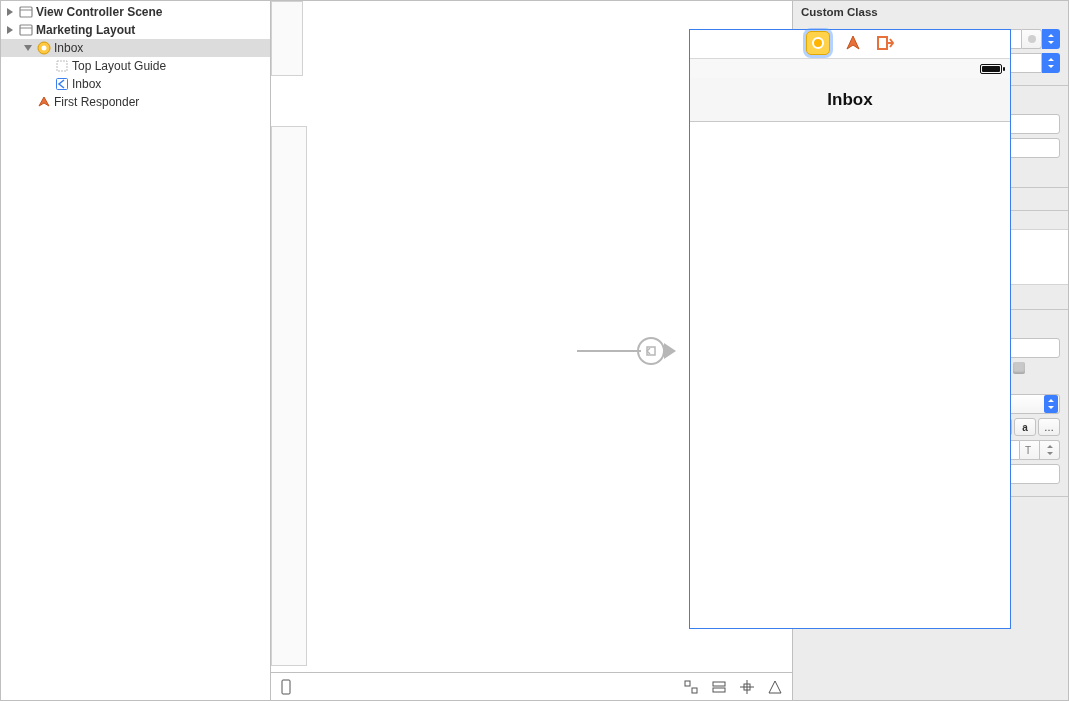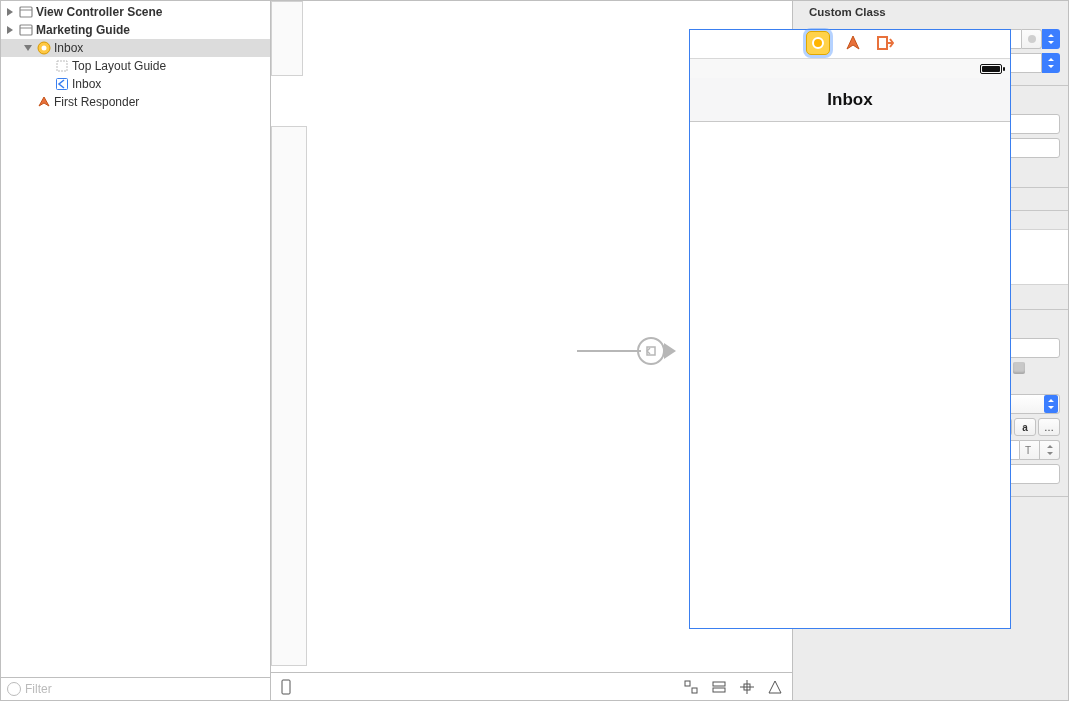--- a/index.html
+++ b/index.html
@@ -120,21 +120,21 @@
 .inspector{
   width: 275px;
   background: linear-gradient(#ececec,#ececec);
   display:flex; flex-direction:column;
   font-size:11.5px;
 }
 .ins-section-hdr{
   font-weight:600; padding:5px 8px 5px 8px;
   border-top:1px solid #c7c7c7;
 }
-.ins-section-hdr:first-child{ border-top:none;margin-left:8px; }
+.ins-section-hdr:first-child{ border-top:none; }
 .ins-body{ padding:2px 8px 8px; }
 .form-row{ display:flex; align-items:center; gap:6px; margin:4px 0;}
 .form-row > label{ width:80px; text-align:right; font-size:11.5px;}
 .text-input{
   flex:1; height:20px; border:1px solid #c3c3c3; border-radius:3px;
   font-size:11.5px; padding:0 4px; background:#fff;
 }
 .text-input::placeholder{ color:#bbb; }
 .input-split{ display:flex; flex:1;}
 .input-split .text-input{ border-top-right-radius:0; border-bottom-right-radius:0;}
@@ -192,21 +192,21 @@
           <svg viewBox="0 0 8 8">
             <path d="M1 0 L7 4 L1 8 Z" fill="currentColor"></path>
           </svg>
         </span>
       <span class="tree-icon">
           <svg viewBox="0 0 14 14">
             <rect x="1" y="2" width="12" height="10" rx="1" fill="none" stroke="#888" stroke-width="1.2"></rect>
             <line x1="1" y1="5" x2="13" y2="5" stroke="#888"></line>
           </svg>
         </span>
-      <span class="scene-title">Marketing Guide</span>
+      <span class="scene-title">Marketing Layout</span>
     </div>
 
 
     <div class="outline-row indent2 selected">
       <span class="arrow">
           <svg viewBox="0 0 8 8">
             <path d="M0 1 L8 1 L4 7 Z" fill="currentColor"></path>
           </svg>
         </span>
       <span class="tree-icon">
@@ -247,24 +247,20 @@
           <svg viewBox="0 0 14 14">
             <path d="M2 11 L7 2 L12 11 L7 8 Z" fill="#e8713b" stroke="#c45218"></path>
           </svg>
         </span>
       <span>First Responder</span>
     </div>
 
 
   </div>
 
-  <div class="outline-filter">
-    <span class="lupe"></span>
-    <input type="text" placeholder="Filter" style="">
-  </div>
 </div>
 
 <div class="canvas">
 
   <div class="bg-rect" style="left:0; top:0; width:32px; height:75px;"></div>
   <div class="bg-rect" style="left:0; top:125px; width:36px; height:540px;"></div>
 
   <div class="segue-arrow">
     <div class="line"></div>
     <div class="circle">

